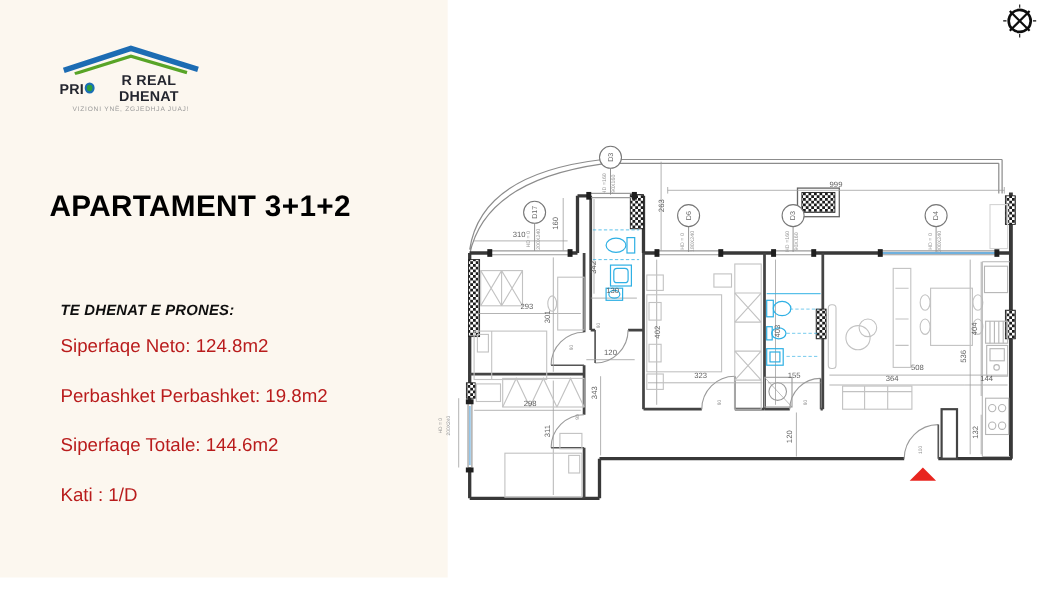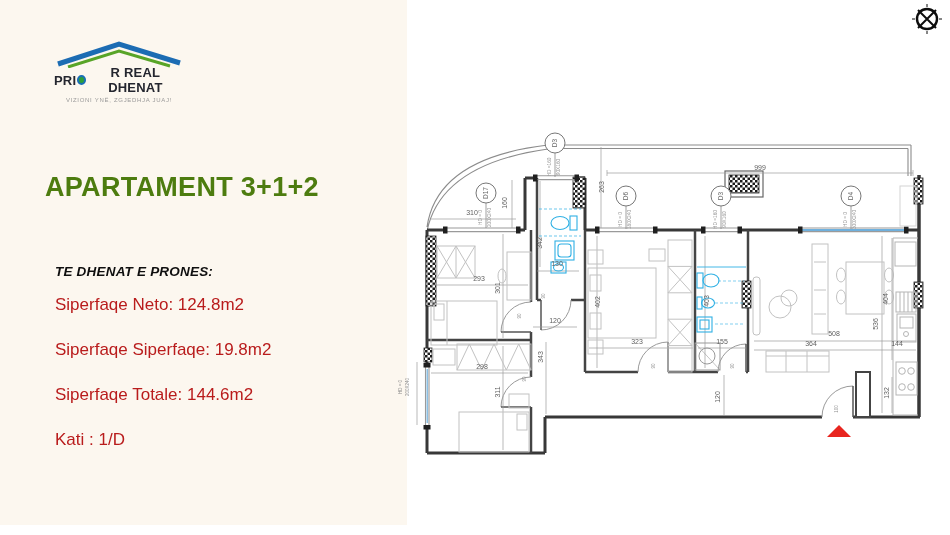--- a/index.html
+++ b/index.html
@@ -9,22 +9,22 @@
   }
   .left-panel{position:absolute;top:0;left:0;width:407px;height:525px;background:#fcf7ef;}
   .logo{position:absolute;left:54px;top:40px;width:130px;text-align:center;}
   .logo-roof{display:block;margin:0 auto;}
   .logo-name{display:flex;align-items:center;justify-content:center;
     font-size:13px;font-weight:700;color:#24262f;letter-spacing:.2px;margin-top:-3px;}
   .globe{display:inline-block;width:10px;height:10px;border-radius:50%;
     background:#2d9f3a;border:2px solid #1a6fb5;box-sizing:border-box;margin:0 .5px;}
   .logo-tagline{font-size:6px;color:#9a9a9a;letter-spacing:.7px;margin-top:2px;}
   .page-title{position:absolute;left:45px;top:172px;margin:0;
-    font-size:27px;font-weight:800;color:#4d7c0f;letter-spacing:.3px;}
-  .details{position:absolute;left:55px;top:264px;}
+    font-size:27px;font-weight:800;color:#000000;letter-spacing:.3px;}
+  .details{position:absolute;left:55px;top:274px;}
   .details-heading{font-size:13.5px;font-weight:700;font-style:italic;color:#0f0f0f;
     margin-bottom:16px;letter-spacing:.2px;}
   .detail-line{font-size:17px;color:#b91c1c;margin-bottom:25px;}
   svg.plan{position:absolute;top:0;left:0;}
 </style>
 </head>
 <body>
 
 <div class="left-panel">
   <div class="logo">
@@ -38,21 +38,21 @@
         <span>R REAL DHENAT</span>
       </div>
     <div class="logo-tagline">VIZIONI YNË, ZGJEDHJA JUAJ!</div>
   </div>
 
   <h1 class="page-title">APARTAMENT 3+1+2</h1>
 
   <div class="details">
     <div class="details-heading">TE DHENAT E PRONES:</div>
     <div class="detail-line">Siperfaqe Neto: 124.8m2</div>
-    <div class="detail-line">Siperfaqe Siperfaqe: 19.8m2</div>
+    <div class="detail-line">Perbashket Perbashket: 19.8m2</div>
     <div class="detail-line">Siperfaqe Totale: 144.6m2</div>
     <div class="detail-line">Kati : 1/D</div>
   </div>
 </div>
 
 <svg id="plan" class="plan" width="950" height="535" viewBox="0 0 950 535">
   <defs>
     <pattern id="chk" width="5" height="5" patternUnits="userSpaceOnUse">
       <rect width="5" height="5" fill="#ffffff"></rect>
       <rect width="2.5" height="2.5" fill="#1c1c1c"></rect>

